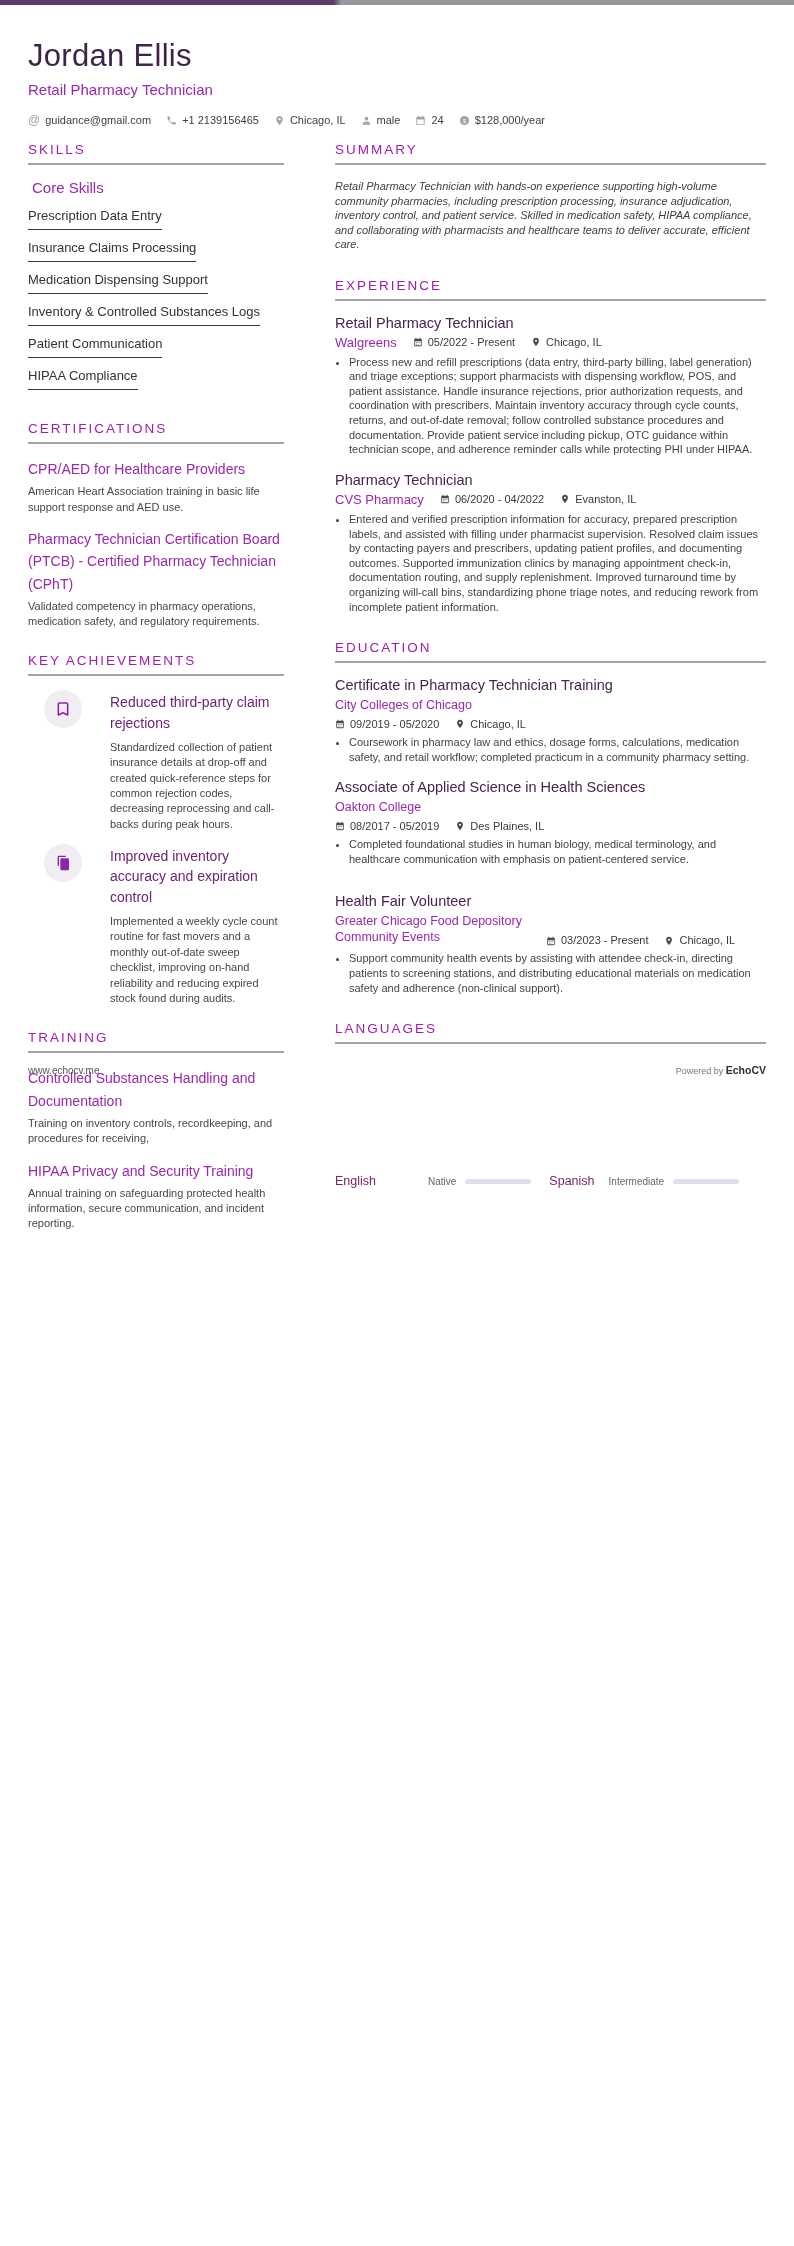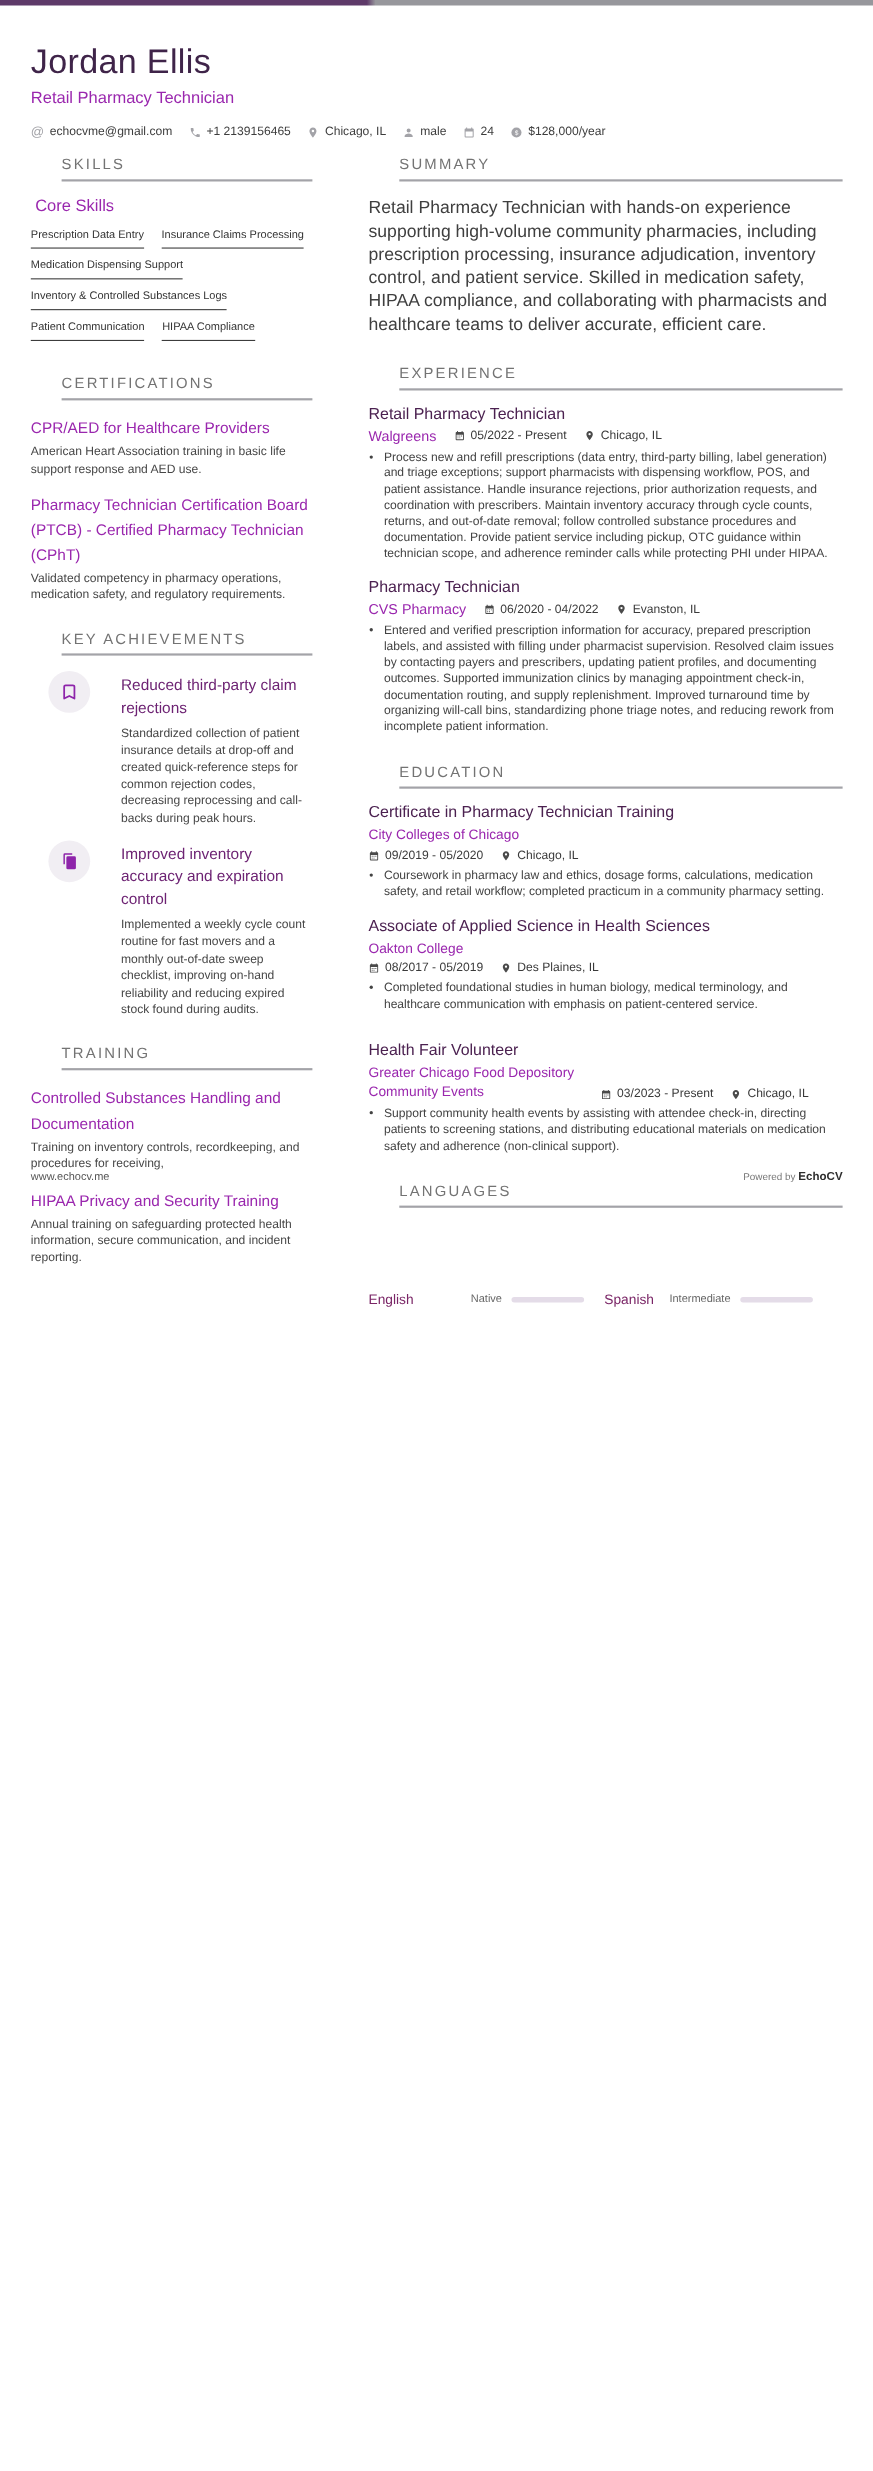--- a/index.html
+++ b/index.html
@@ -17,44 +17,44 @@
   .contact { display:flex; align-items:center; gap:15px; margin-top:15px; font-size:11px; color:#3d3d3d; }
   .citem { display:flex; align-items:center; gap:5px; }
   .cicon { color:#a3a3a8; display:flex; align-items:center; }
   .cicon svg { display:block; }
   .at { font-size:12px; color:#a3a3a8; }
 
   
   .leftcol { position:absolute; left:28px; top:142px; width:256px; }
   .rightcol { position:absolute; left:335px; top:142px; width:431px; }
 
-  .sec { font-size:13.5px; font-weight:400; color:#737373; letter-spacing:2px;
-         padding-bottom:6px; border-bottom:2px solid #a3a3a8; margin-bottom:14px;margin-left:28px; }
+  .sec { font-size:13.5px; font-weight:400; color:#a21caf; letter-spacing:2px;
+         padding-bottom:6px; border-bottom:2px solid #a3a3a8; margin-bottom:14px; }
   .lsec { margin-bottom:24px; }
   .rsec { margin-bottom:26px; }
 
   
   .skillgroup { font-size:15px; color:#9a27ae; margin:4px 4px 9px; }
   .skills { display:flex; flex-wrap:wrap; column-gap:16px; }
-  .skill { font-size:10px; color:#333; padding:3px 0 6px; border-bottom:1px solid #3c3c3c;
+  .skill { font-size:13px; color:#333; padding:3px 0 6px; border-bottom:1px solid #3c3c3c;
            margin-bottom:7px; white-space:nowrap; }
 
   
   .ct-title { font-size:14px; color:#9a27ae; line-height:1.6; margin-bottom:4px; }
   .ct-desc { font-size:11px; color:#474747; line-height:1.38; margin-bottom:13px; }
 
   
   .ach { display:flex; gap:28px; margin-bottom:12px; }
   .achicon { width:38px; height:38px; min-width:38px; border-radius:50%; background:#f1eef3;
              display:flex; align-items:center; justify-content:center; color:#8e24aa; margin-left:16px; }
   .achtitle { font-size:14px; color:#6d2373; line-height:1.45; margin:2px 0 7px; }
   .achdesc { font-size:11px; color:#474747; line-height:1.4; }
 
   
-  .summary { font-size:16px; color:#3f3f3f; line-height:1.32; }
+  .summary { font-size:11px; color:#3f3f3f; line-height:1.32;font-style:italic; }
   .etitle { font-size:14.5px; color:#4b2150; margin-bottom:4px; }
   .metarow { display:flex; align-items:center; font-size:11px; color:#3a3a3a; margin-bottom:4px; }
   .org { font-size:13px; color:#9a27ae; margin-right:16px; }
   .org.small { font-size:12.5px; line-height:1.35; max-width:195px; }
   .micon { color:#4a4a4a; display:flex; align-items:center; margin-right:5px; }
   .micon svg { display:block; }
   .mdate { margin-right:16px; }
   .bullets { margin:5px 0 15px 4px; padding-left:10px; }
   .bullets li { font-size:11px; color:#434343; line-height:1.33; }
   .entry { margin-bottom:9px; }
@@ -80,21 +80,21 @@
 
 <div class="page">
   <div class="topbar"></div>
 
   <div class="header">
     <div class="name">Jordan Ellis</div>
     <div class="jobtitle">Retail Pharmacy Technician</div>
     <div class="contact">
       <span class="citem">
         <span class="cicon at">@</span>
-        <span>echocvme@gmail.com</span>
+        <span>guidance@gmail.com</span>
       </span>
       <span class="citem">
         <span class="cicon">
           <svg width="11" height="11" viewBox="0 0 24 24" fill="currentColor">
               <path d="M6.6 10.8c1.4 2.8 3.8 5.2 6.6 6.6l2.2-2.2c.3-.3.7-.4 1-.2 1.1.4 2.3.6 3.6.6.6 0 1 .4 1 1V20c0 .6-.4 1-1 1C10.8 21 3 13.2 3 4c0-.6.4-1 1-1h3.5c.6 0 1 .4 1 1 0 1.3.2 2.5.6 3.6.1.3 0 .7-.2 1l-2.3 2.2z"></path>
             </svg>
         </span>
         <span>+1 2139156465</span>
       </span>
       <span class="citem">

